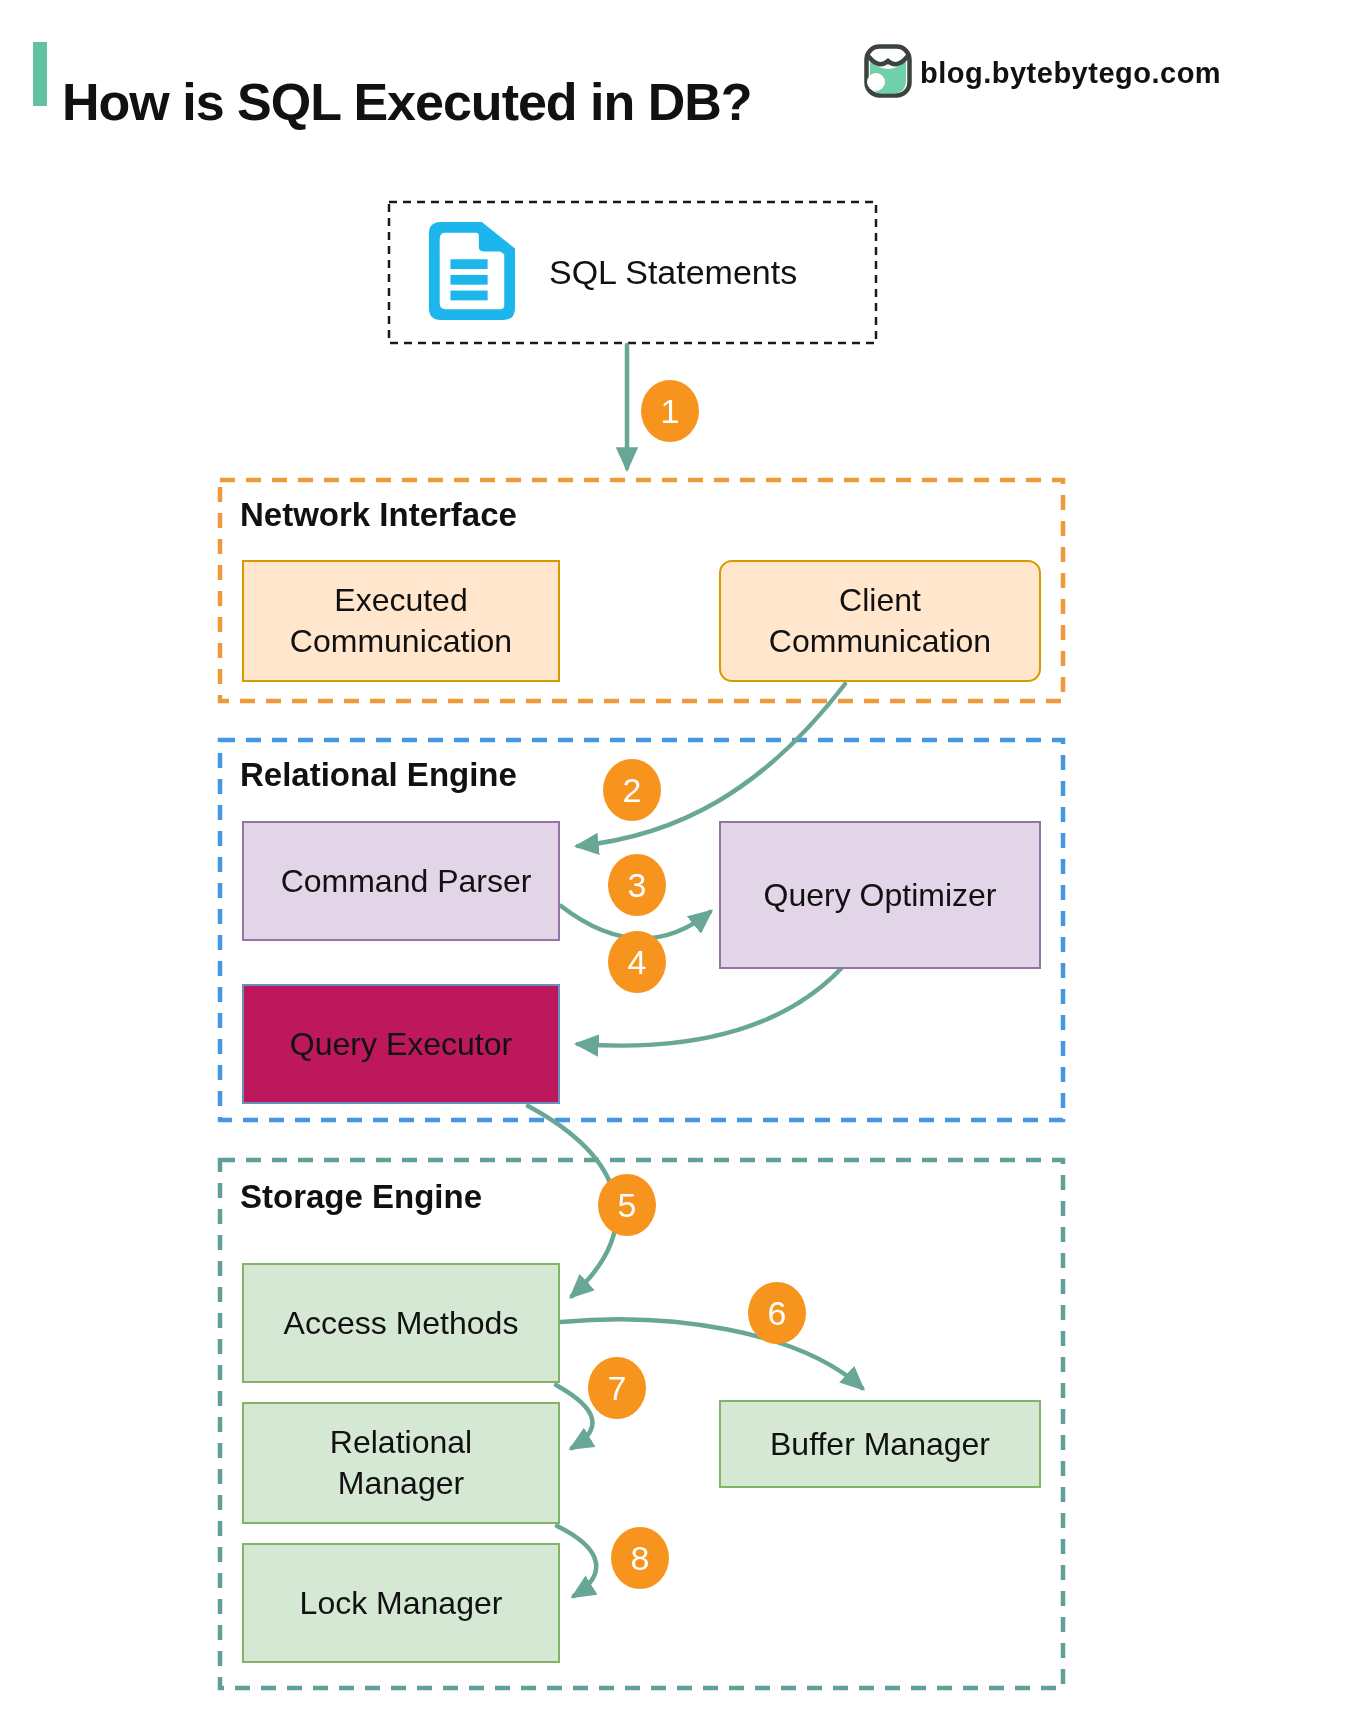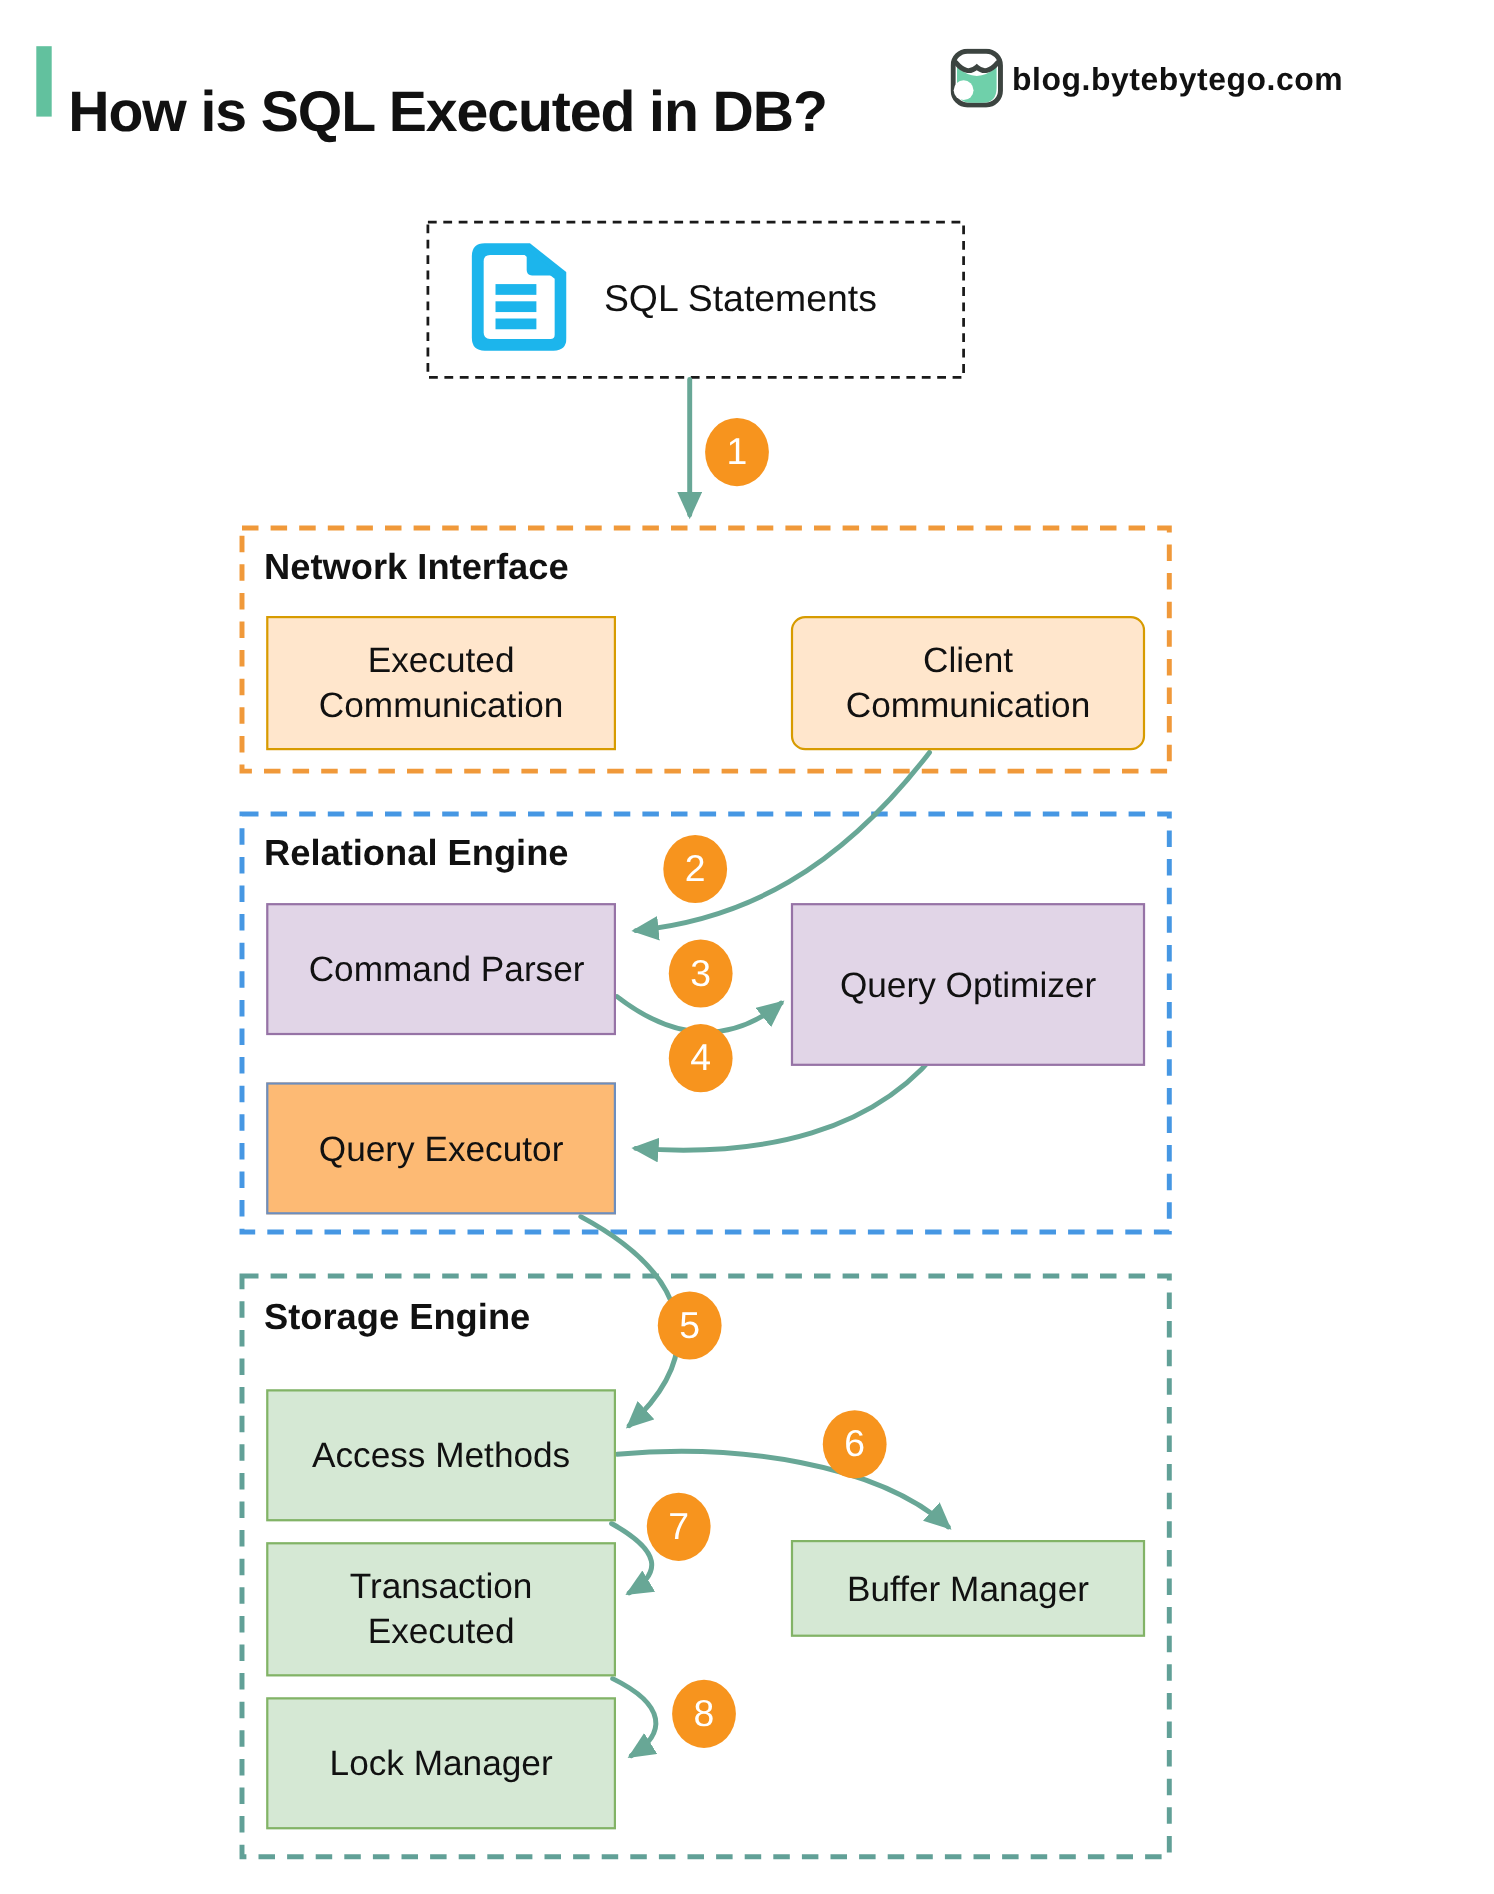--- a/index.html
+++ b/index.html
@@ -14,21 +14,21 @@
   #site-text{font-size:29px;font-weight:700;letter-spacing:0.5px;white-space:nowrap;}
 
   
   #overlay{left:0;top:0;width:1358px;height:1722px;}
 
   
   .node{position:absolute;display:flex;align-items:center;justify-content:center;text-align:center;
         font-size:32px;line-height:1.28;border:2px solid;padding:4px 26px;box-sizing:border-box;}
   .orange-node{background:#FFE6CC;border-color:#D79B00;}
   .purple-node{background:#E1D5E7;border-color:#9673A6;}
-  .blue-node{background:#fdba74;border-color:#6C8EBF;}
+  .blue-node{background:#be185d;border-color:#6C8EBF;}
   .green-node{background:#D5E8D4;border-color:#82B366;}
 
   #cluster-communication{left:242px;top:560px;width:318px;height:122px;}
   #client-communication{left:719px;top:560px;width:322px;height:122px;border-radius:13px;}
   #command-parser{left:242px;top:821px;width:318px;height:120px;padding-left:36px;}
   #query-optimizer{left:719px;top:821px;width:322px;height:148px;}
   #query-executor{left:242px;top:984px;width:318px;height:120px;}
   #access-methods{left:242px;top:1263px;width:318px;height:120px;}
   #transaction-manager{left:242px;top:1402px;width:318px;height:122px;}
   #buffer-manager{left:719px;top:1400px;width:322px;height:88px;}
@@ -118,21 +118,21 @@
   <div id="label-storage-engine" class="section-label">Storage Engine</div>
 
   <div id="cluster-communication" class="node orange-node">Executed Communication</div>
   <div id="client-communication" class="node orange-node">Client Communication</div>
 
   <div id="command-parser" class="node purple-node">Command Parser</div>
   <div id="query-optimizer" class="node purple-node">Query Optimizer</div>
   <div id="query-executor" class="node blue-node">Query Executor</div>
 
   <div id="access-methods" class="node green-node">Access Methods</div>
-  <div id="transaction-manager" class="node green-node">Transaction Executed</div>
+  <div id="transaction-manager" class="node green-node">Relational Manager</div>
   <div id="buffer-manager" class="node green-node">Buffer Manager</div>
   <div id="lock-manager" class="node green-node">Lock Manager</div>
 
   <div id="badge-1" class="badge">1</div>
   <div id="badge-2" class="badge">2</div>
   <div id="badge-3" class="badge">3</div>
   <div id="badge-4" class="badge">4</div>
   <div id="badge-5" class="badge">5</div>
   <div id="badge-6" class="badge">6</div>
   <div id="badge-7" class="badge">7</div>

